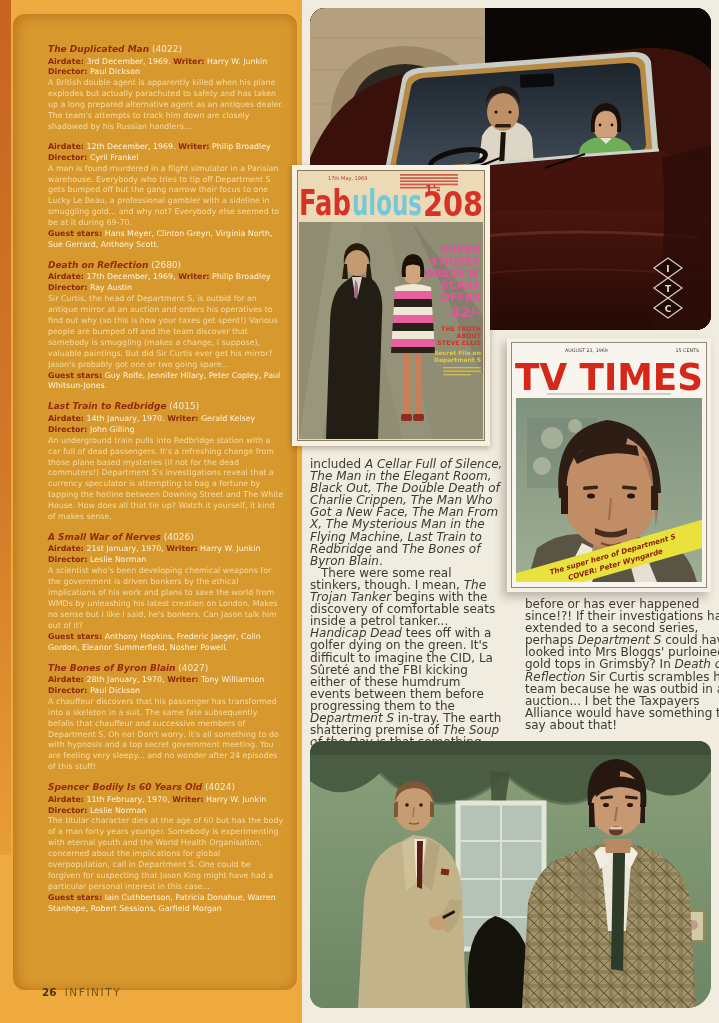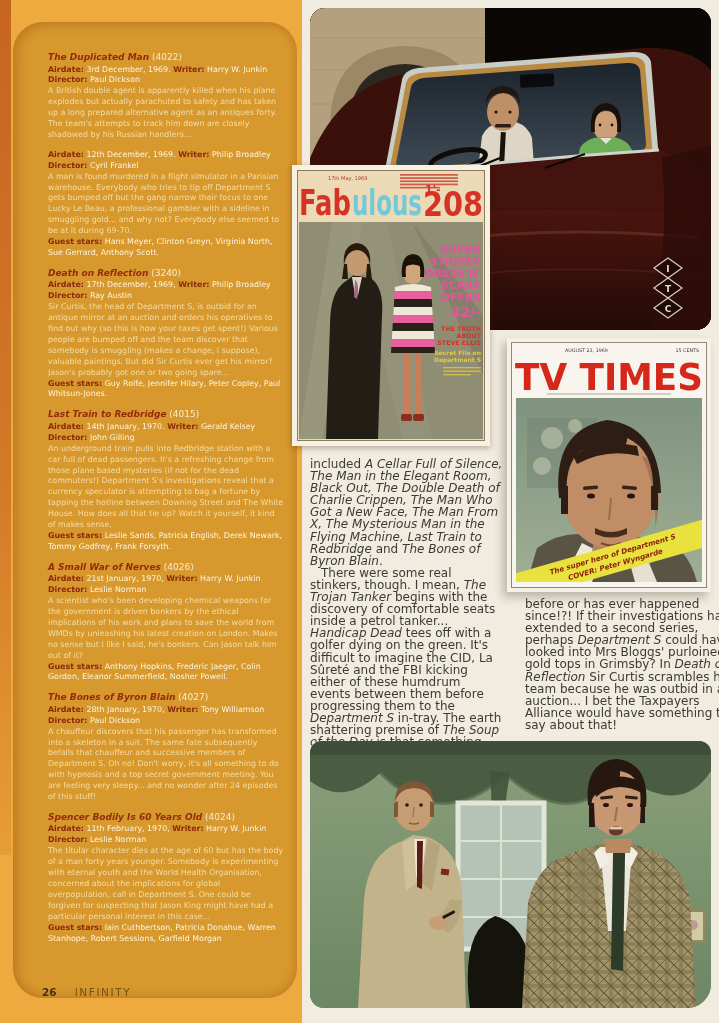--- a/index.html
+++ b/index.html
@@ -4,33 +4,33 @@
 <style>
   * { margin:0; padding:0; box-sizing:border-box; }
   html,body { width:719px; height:1023px; }
   body { font-family:"DejaVu Sans", sans-serif; background:#f1ece0; }
   .page { position:relative; width:719px; height:1023px; background:#f1ece0; overflow:hidden; }
 
   .band { position:absolute; left:0; top:0; width:302px; height:1023px; background:#eeaa3e; }
   .gutter { position:absolute; left:0; top:0; width:11px; height:855px;
             background:linear-gradient(180deg,#c25d1e 0%,#cf7324 55%,#e69c34 100%); opacity:.9; }
 
-  .panel { position:absolute; left:13px; top:22px; width:284px; height:976px;
-           background:#d7992e; border-radius:30px; overflow:hidden;
+  .panel { position:absolute; left:13px; top:14px; width:284px; height:976px;
+           background:#d7992e; border-radius:12px; overflow:hidden;
            box-shadow: inset 5px 3px 12px rgba(150,60,5,.30), inset -3px -3px 8px rgba(150,60,5,.18);
            padding:30px 13px 0 35px; }
   .ep { margin-bottom:9px; font-size:7.9px; line-height:10.9px; color:#fff3da; }
   .ep-title-line { font-size:9px; line-height:11.5px; margin-bottom:1px; }
   .ep-title { font-weight:bold; font-style:italic; color:#962a0e; }
   .ep-code { color:#f8ebcd; }
   .ep b { color:#8c280c; font-weight:bold; }
   .ep-syn { color:#f3dca4; }
 
   .footer { position:absolute; left:42px; top:986px; font-size:10.5px; color:#6f5317; letter-spacing:1.6px; }
-  .footer b { color:#49320a; letter-spacing:0; margin-right:18px; }
+  .footer b { color:#49320a; letter-spacing:0; margin-right:8px; }
 
   .photo { position:absolute; overflow:hidden; }
   .car  { left:310px; top:8px;  width:401px; height:322px; border-radius:15px; background:#140e08; }
   .fab  { left:292px; top:165px; width:198px; height:281px; z-index:3; box-shadow:0 2px 6px rgba(60,40,10,.35); }
   .tvt  { left:507px; top:338px; width:204px; height:254px; z-index:2; box-shadow:-4px 5px 9px rgba(60,50,30,.30); }
   .still{ left:310px; top:741px; width:401px; height:267px; border-radius:12px 12px 24px 14px; background:#708a66; }
 
   .col { position:absolute; font-size:12px; line-height:12.1px; color:#3d3a34; }
   .col p { margin:0; }
   .col p.indent { text-indent:11px; }
@@ -45,41 +45,40 @@
 <div class="page">
 
   <div class="band"></div>
   <div class="gutter"></div>
 
   <div class="panel" id="episodes">
       <div class="ep">
         <div class="ep-title-line"><span class="ep-title">The Duplicated Man</span><span class="ep-code"> (4022)</span></div>
         <div class="ep-line"><b>Airdate:</b> 3rd December, 1969. <b>Writer:</b> Harry W. Junkin</div>
         <div class="ep-line"><b>Director:</b> Paul Dickson</div>
-        <div class="ep-syn">A British double agent is apparently killed when his plane explodes but actually parachuted to safety and has taken up a long prepared alternative agent as an antiques forty. The team's attempts to track him down are closely shadowed by his Russian handlers...</div>
+        <div class="ep-syn">A British double agent is apparently killed when his plane explodes but actually parachuted to safety and has taken up a long prepared alternative agent as an antiques dealer. The team's attempts to track him down are closely shadowed by his Russian handlers...</div>
       </div>
       <div class="ep">
         <div class="ep-line"><b>Airdate:</b> 12th December, 1969. <b>Writer:</b> Philip Broadley</div>
         <div class="ep-line"><b>Director:</b> Cyril Frankel</div>
         <div class="ep-syn">A man is found murdered in a flight simulator in a Parisian warehouse. Everybody who tries to tip off Department S gets bumped off but the gang narrow their focus to one Lucky Le Beau, a professional gambler with a sideline in smuggling gold... and why not? Everybody else seemed to be at it during 69-70.</div>
         <div class="ep-line"><b>Guest stars:</b> Hans Meyer, Clinton Greyn, Virginia North, Sue Gerrard, Anthony Scott.</div>
       </div>
       <div class="ep">
-        <div class="ep-title-line"><span class="ep-title">Death on Reflection</span><span class="ep-code"> (3240)</span></div>
+        <div class="ep-title-line"><span class="ep-title">Death on Reflection</span><span class="ep-code"> (2680)</span></div>
         <div class="ep-line"><b>Airdate:</b> 17th December, 1969, <b>Writer:</b> Philip Broadley</div>
         <div class="ep-line"><b>Director:</b> Ray Austin</div>
         <div class="ep-syn">Sir Curtis, the head of Department S, is outbid for an antique mirror at an auction and orders his operatives to find out why (so this is how your taxes get spent!) Various people are bumped off and the team discover that somebody is smuggling (makes a change, I suppose), valuable paintings. But did Sir Curtis ever get his mirror? Jason's probably got one or two going spare...</div>
         <div class="ep-line"><b>Guest stars:</b> Guy Rolfe, Jennifer Hilary, Peter Copley, Paul Whitsun-Jones.</div>
       </div>
       <div class="ep">
         <div class="ep-title-line"><span class="ep-title">Last Train to Redbridge</span><span class="ep-code"> (4015)</span></div>
         <div class="ep-line"><b>Airdate:</b> 14th January, 1970. <b>Writer:</b> Gerald Kelsey</div>
         <div class="ep-line"><b>Director:</b> John Gilling</div>
         <div class="ep-syn">An underground train pulls into Redbridge station with a car full of dead passengers. It's a refreshing change from those plane based mysteries (if not for the dead commuters!) Department S's investigations reveal that a currency speculator is attempting to bag a fortune by tapping the hotline between Downing Street and The White House. How does all that tie up? Watch it yourself, it kind of makes sense.</div>
-        <div class="ep-line"><b>Guest stars:</b> Leslie Sands, Patricia English, Derek Newark, Tommy Godfrey, Frank Forsyth.</div>
       </div>
       <div class="ep">
         <div class="ep-title-line"><span class="ep-title">A Small War of Nerves</span><span class="ep-code"> (4026)</span></div>
         <div class="ep-line"><b>Airdate:</b> 21st January, 1970, <b>Writer:</b> Harry W. Junkin</div>
         <div class="ep-line"><b>Director:</b> Leslie Norman</div>
         <div class="ep-syn">A scientist who's been developing chemical weapons for the government is driven bonkers by the ethical implications of his work and plans to save the world from WMDs by unleashing his latest creation on London. Makes no sense but I like I said, he's bonkers. Can Jason talk him out of it?</div>
         <div class="ep-line"><b>Guest stars:</b> Anthony Hopkins, Frederic Jaeger, Colin Gordon, Eleanor Summerfield, Nosher Powell.</div>
       </div>
       <div class="ep">
         <div class="ep-title-line"><span class="ep-title">The Bones of Byron Blain</span><span class="ep-code"> (4027)</span></div>

